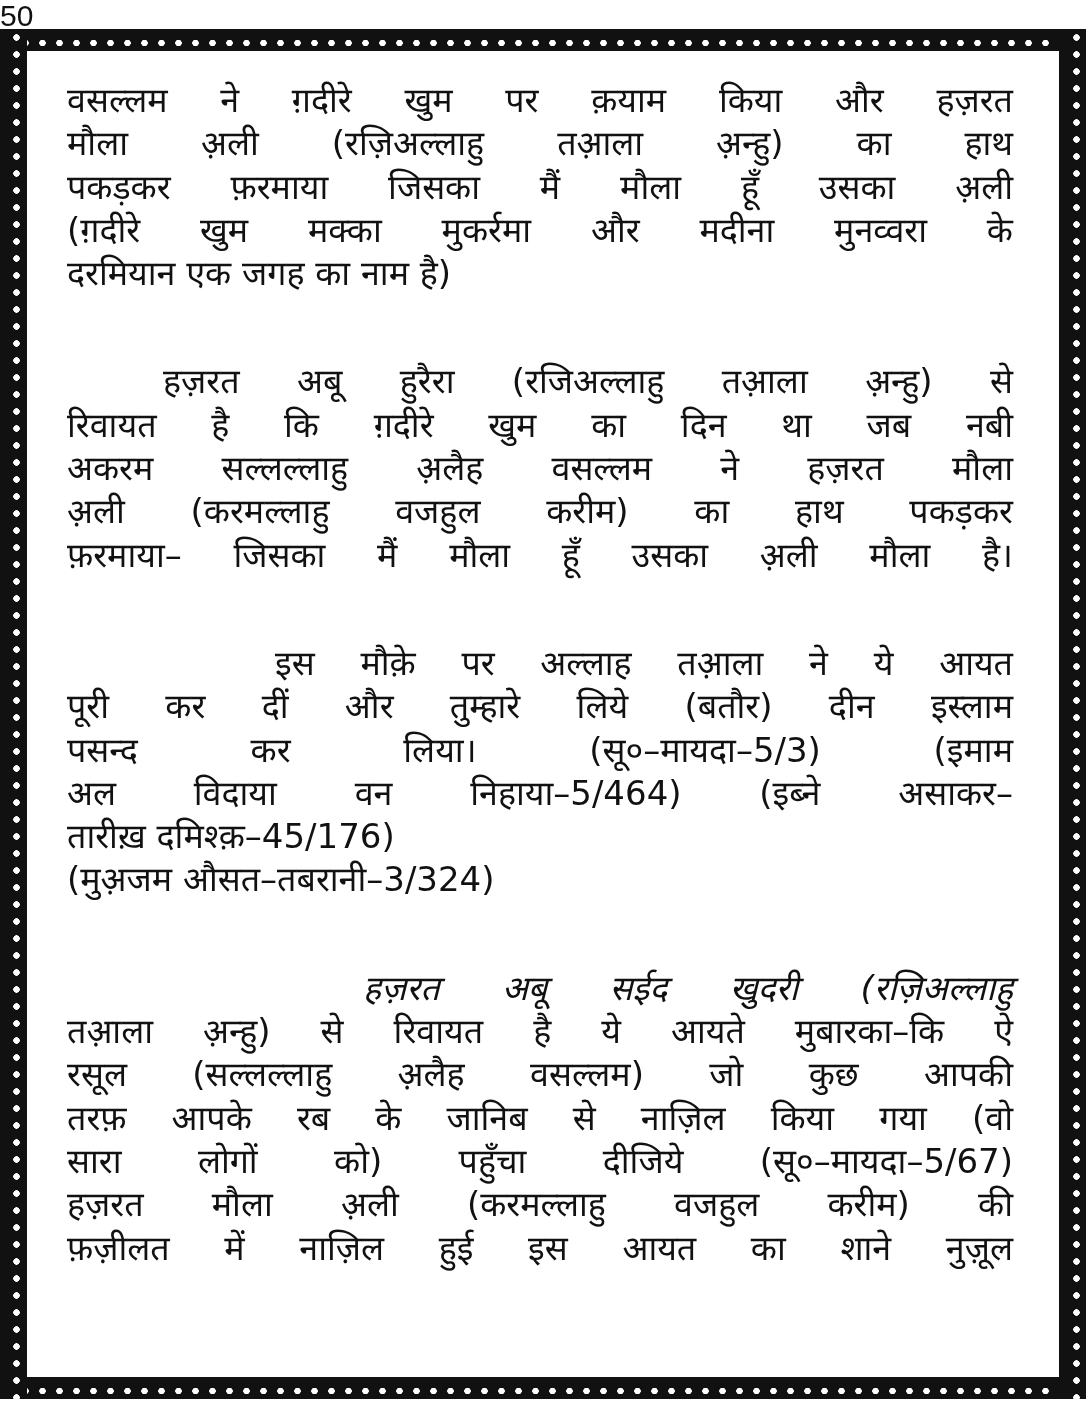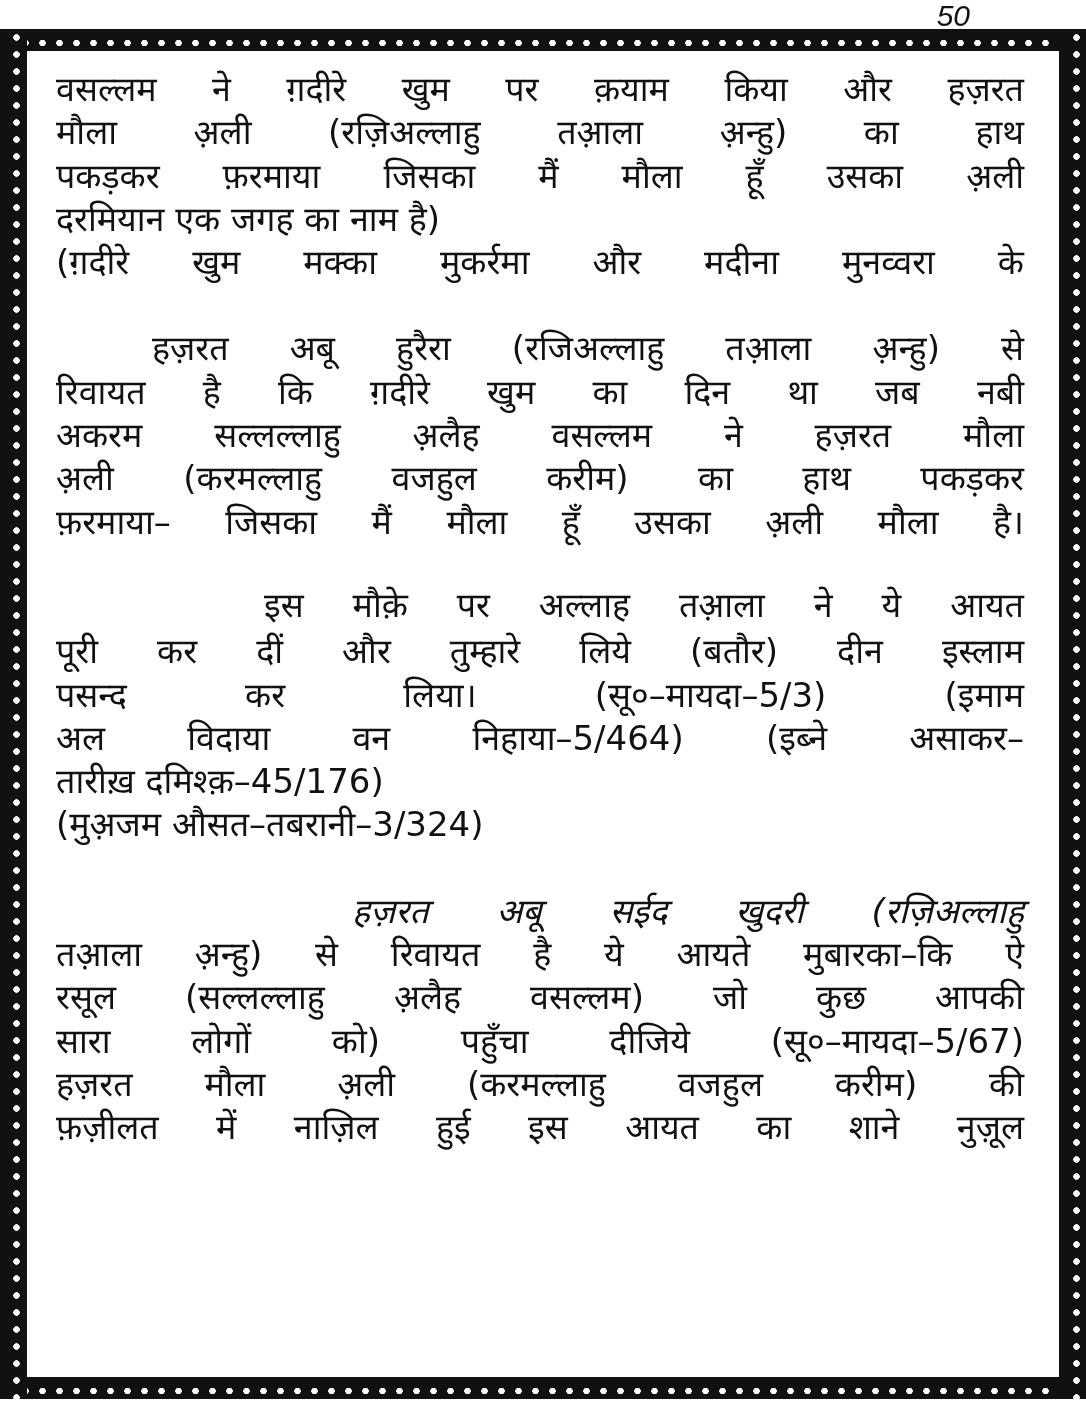--- a/index.html
+++ b/index.html
@@ -1,31 +1,31 @@
 <!DOCTYPE html>
 <html><head>
 <meta charset="utf-8">
 <style>
   html, body { margin:0; padding:0; background:#ffffff; }
   body { width:1086px; height:1405px; position:relative; overflow:hidden; font-family:"DejaVu Sans","Liberation Sans",sans-serif; color:#111; }
-  .page-number { position:absolute; top:2px; left:0; width:970px; text-align:right; font-family:"Liberation Sans",sans-serif; font-size:30px; line-height:28px; color:#111;font-style:italic; }
+  .page-number { position:absolute; top:2px; left:0; width:970px; text-align:left; font-family:"Liberation Sans",sans-serif; font-size:30px; line-height:28px; color:#111; }
   .frame { position:absolute; left:0; top:29px; width:1086px; height:1370px; box-sizing:border-box; }
   .band { position:absolute; background-color:#111;
     background-image: radial-gradient(circle at 50% 50%, #ffffff 0 3px, transparent 3.5px), radial-gradient(circle at 50% 50%, #111 0 7px, transparent 7.5px);
   }
   .band-top { left:0; top:0; width:1086px; height:22px; background-size:17px 22px; border-top:3px solid #111; border-bottom:3px solid #111; box-sizing:border-box; }
   .band-bottom { left:0; bottom:0; width:1086px; height:22px; background-size:17px 22px; border-top:3px solid #111; border-bottom:3px solid #111; box-sizing:border-box; }
   .band-left { left:0; top:0; width:27px; height:1370px; background-size:27px 17px; border-left:3px solid #111; border-right:4px solid #111; box-sizing:border-box; }
   .band-right { right:0; top:0; width:27px; height:1370px; background-size:27px 17px; border-left:4px solid #111; border-right:3px solid #111; box-sizing:border-box; }
   .content { position:absolute; left:56px; top:68px; width:968px; font-size:34px; line-height:43.3px; text-align:justify; text-align-last:auto; }
-  .para { margin:0; }
+  .para { margin:11px; }
   .line { display:block; text-align:justify; text-align-last:justify; white-space:nowrap; }
   .line.last { text-align-last:left; }
   .indent1 { padding-left:96px; }
-  .indent2 { padding-left:208px;font-family:Liberation Mono, monospace; }
+  .indent2 { padding-left:208px; }
   .indent3 { padding-left:296px;font-style:italic; }
   .gap { height:43px; }
 </style>
 </head>
 <body>
 
 <div class="page-number">50</div>
 
 <div class="frame">
   <div class="band band-top"></div>
@@ -33,22 +33,22 @@
   <div class="band band-left"></div>
   <div class="band band-right"></div>
 </div>
 
 <div class="content">
 
   <div class="para">
     <span class="line">वसल्लम ने ग़दीरे खुम पर क़याम किया और हज़रत</span>
     <span class="line">मौला अ़ली (रज़िअल्लाहु तअ़ाला अ़न्हु) का हाथ</span>
     <span class="line">पकड़कर फ़रमाया जिसका मैं मौला हूँ उसका अ़ली</span>
+    <span class="line">(ग़दीरे खुम मक्का मुकर्रमा और मदीना मुनव्वरा के</span>
     <span class="line last">दरमियान एक जगह का नाम है)</span>
-    <span class="line">(ग़दीरे खुम मक्का मुकर्रमा और मदीना मुनव्वरा के</span>
   </div>
   <div class="gap"></div>
 
   <div class="para">
     <span class="line indent1">हज़रत अबू हुरैरा (रजिअल्लाहु तअ़ाला अ़न्हु) से</span>
     <span class="line">रिवायत है कि ग़दीरे खुम का दिन था जब नबी</span>
     <span class="line">अकरम सल्लल्लाहु अ़लैह वसल्लम ने हज़रत मौला</span>
     <span class="line">अ़ली (करमल्लाहु वजहुल करीम) का हाथ पकड़कर</span>
     <span class="line">फ़रमाया– जिसका मैं मौला हूँ उसका अ़ली मौला है।</span>
   </div>
@@ -61,18 +61,19 @@
     <span class="line">अल विदाया वन निहाया–5/464) (इब्ने असाकर–</span>
     <span class="line last">तारीख़ दमिश्क़–45/176)</span>
     <span class="line last">(मुअ़जम औसत–तबरानी–3/324)</span>
   </div>
   <div class="gap"></div>
 
   <div class="para">
     <span class="line indent3">हज़रत अबू सईद खुदरी (रज़िअल्लाहु</span>
     <span class="line">तअ़ाला अ़न्हु) से रिवायत है ये आयते मुबारका–कि ऐ</span>
     <span class="line">रसूल (सल्लल्लाहु अ़लैह वसल्लम) जो कुछ आपकी</span>
+    <span class="line">तरफ़ आपके रब के जानिब से नाज़िल किया गया (वो</span>
     <span class="line">सारा लोगों को) पहुँचा दीजिये (सू०–मायदा–5/67)</span>
     <span class="line">हज़रत मौला अ़ली (करमल्लाहु वजहुल करीम) की</span>
     <span class="line">फ़ज़ीलत में नाज़िल हुई इस आयत का शाने नुज़ूल</span>
   </div>
 
 </div>
 
 </body></html>

